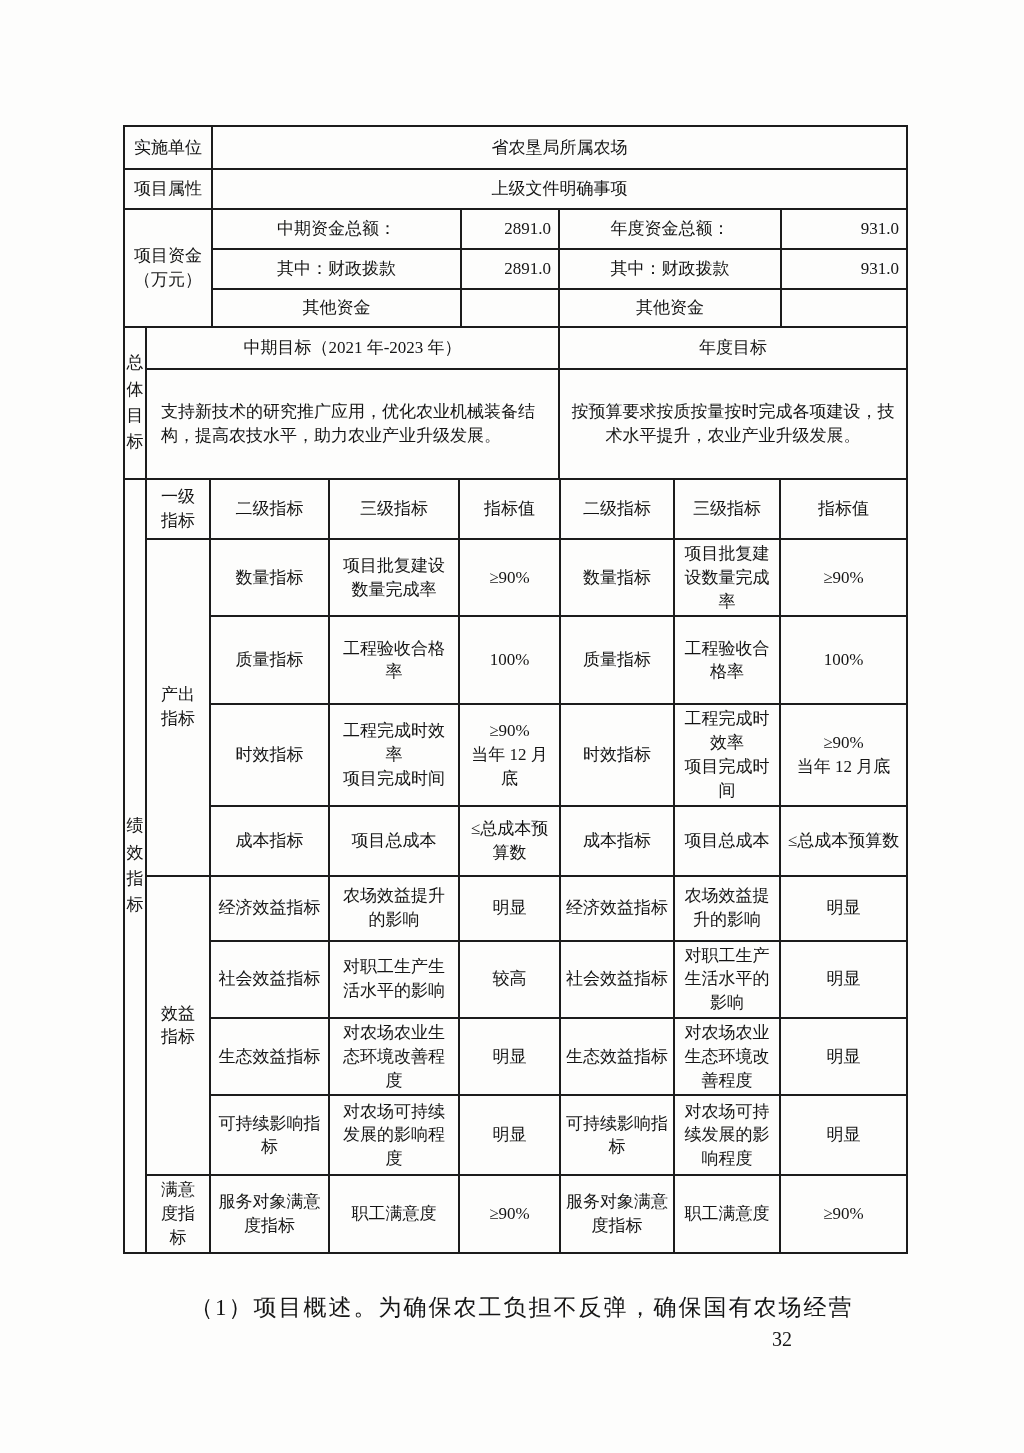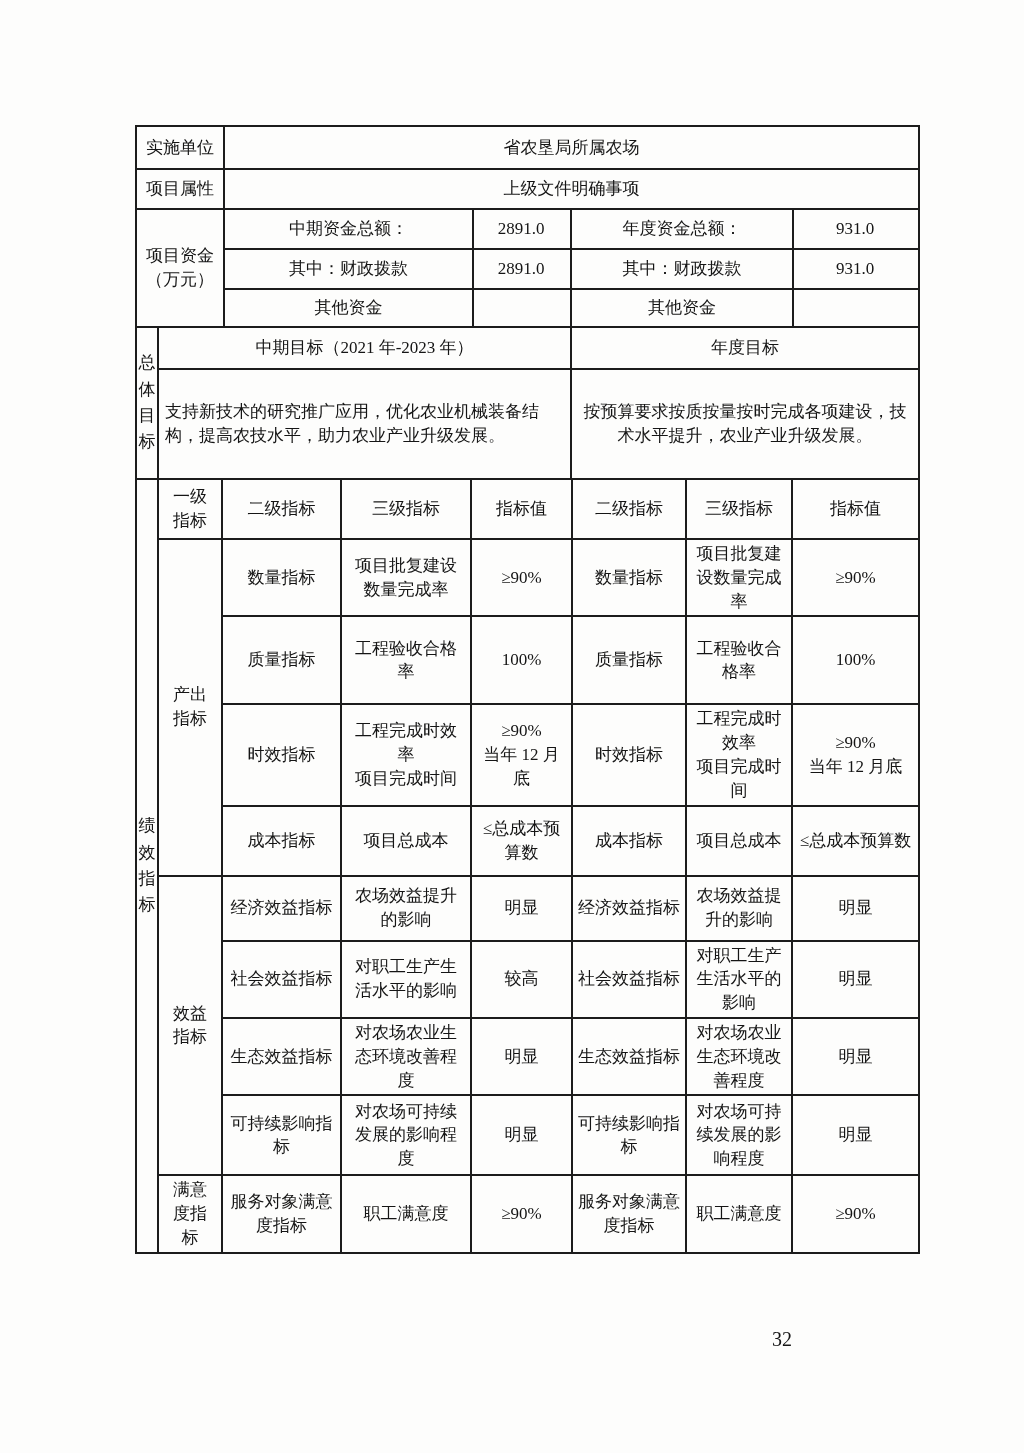--- a/index.html
+++ b/index.html
@@ -5,37 +5,37 @@
   * { margin:0; padding:0; box-sizing:border-box; }
   html,body { background:#e8e8e8; }
   .page {
     position:relative;
     width:1024px; height:1453px;
     background:#fdfdfc;
     font-family:"Liberation Serif","DejaVu Serif",serif;
     color:#151515;
     overflow:hidden;
   }
-  .tables { position:absolute; left:135px; top:125px; width:783px; }
+  .tables { position:absolute; left:123px; top:125px; width:783px; }
   table { border-collapse:collapse; table-layout:fixed; width:783px; }
   table + table { margin-top:-2px; }
   td {
     border:2px solid #1c1c1c;
     font-size:17px;
     line-height:1.4;
     padding:2px 5px;
     text-align:center;
     vertical-align:middle;
     white-space:pre-line;
     overflow:hidden;
   }
   td.left  { text-align:center; }
-  td.num   { padding-right:7px; }
+  td.num   { text-align:right; padding-right:7px; }
   td.side  { line-height:1.55; padding:2px 1px; }
-  td.goalmid { text-align:left; padding:4px 6px; }
+  td.goalmid { text-align:left; padding:4px 14px; }
   .footer-heading {
     position:absolute; left:178px; top:1238px;
     font-size:24px; font-weight:700; letter-spacing:1px;
     font-family:"Liberation Sans","DejaVu Sans",sans-serif;
   }
   .footer-paragraph {
     position:absolute; left:190px; top:1292px;
     font-size:23px; letter-spacing:2px;
   }
   .page-number {
@@ -217,14 +217,15 @@
           <td class="left">职工满意度</td>
           <td>≥90%</td>
           <td>服务对象满意度指标</td>
           <td class="left">职工满意度</td>
           <td>≥90%</td>
         </tr>
       </tbody>
     </table>
   </div>
 
+  <div class="footer-paragraph">（1）项目概述。为确保农工负担不反弹，确保国有农场经营</div>
   <div class="page-number">32</div>
 </div>
 
 </body></html>

